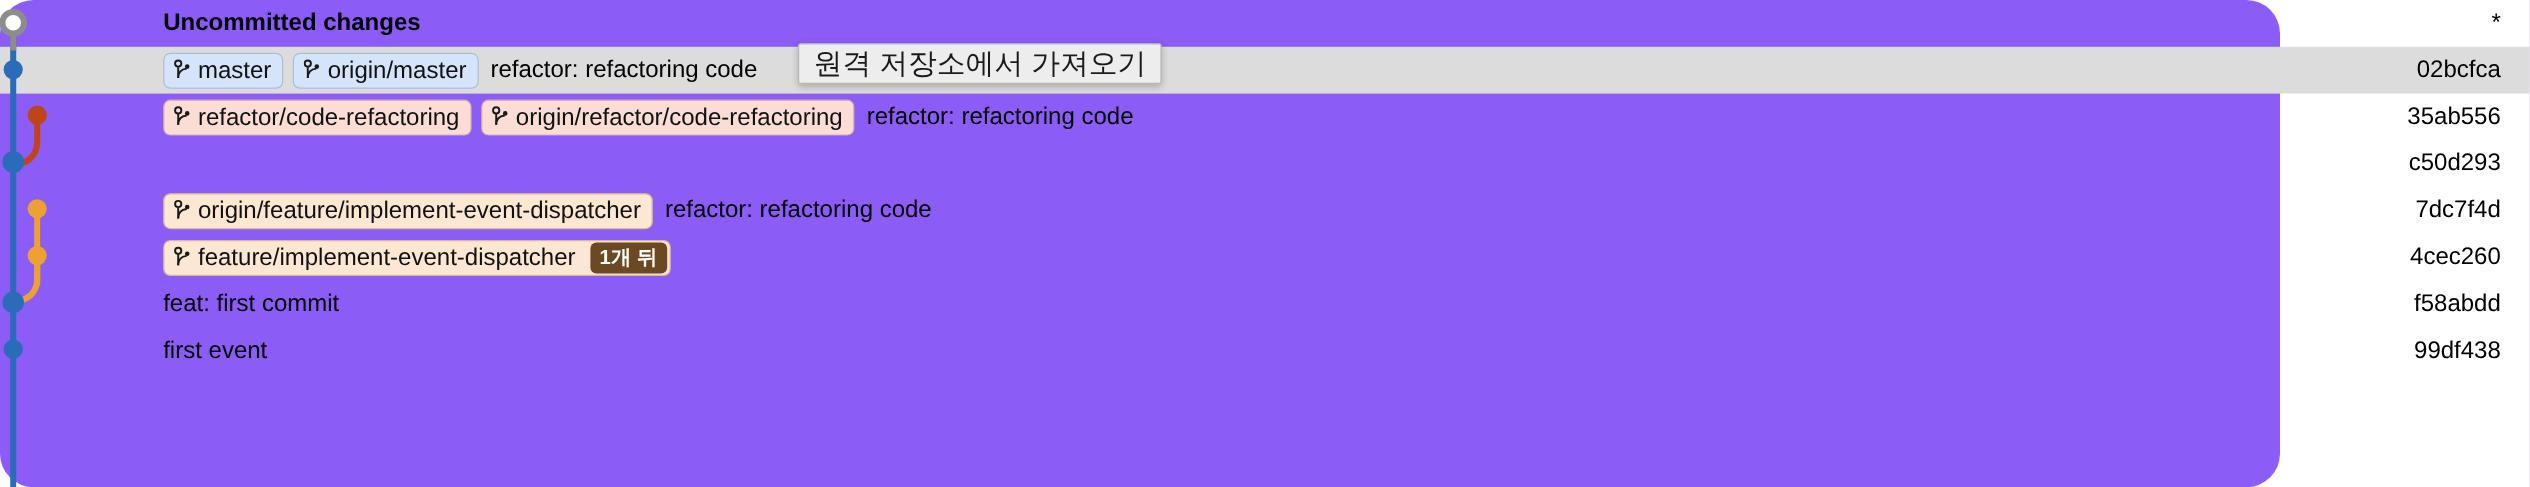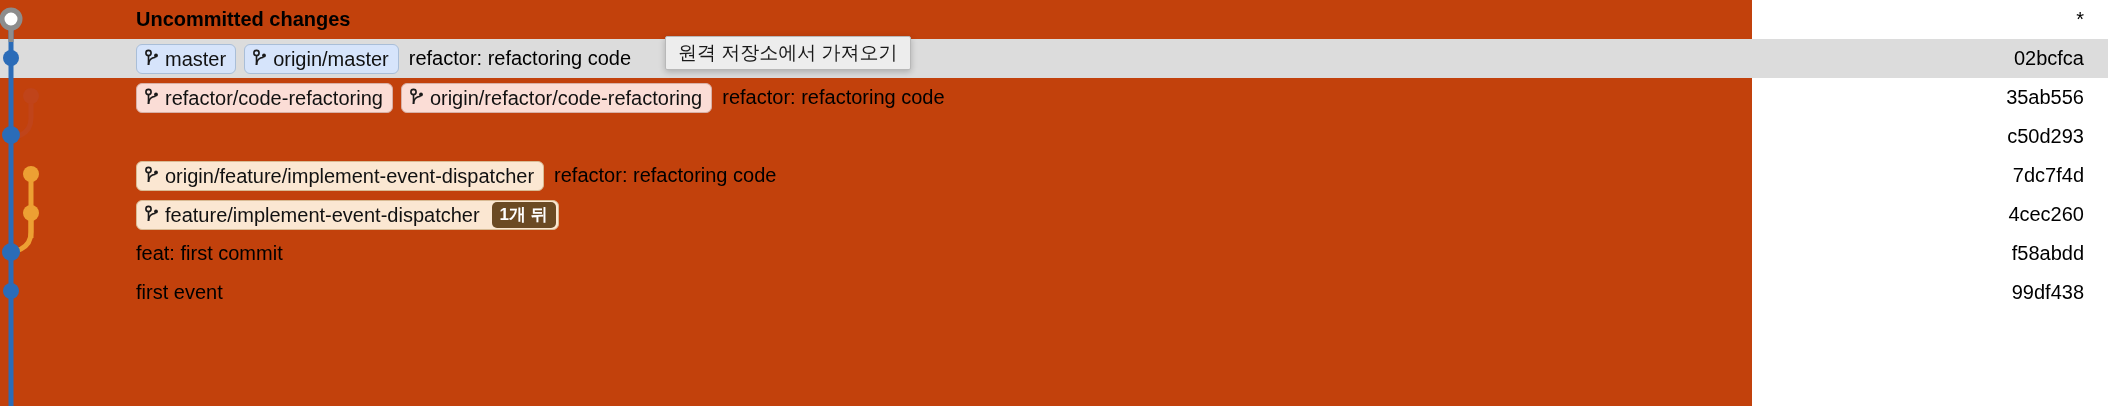--- a/index.html
+++ b/index.html
@@ -6,23 +6,24 @@
   html, body {
     margin: 0; padding: 0;
     width: 2108px; height: 406px;
     background: #ffffff;
     font-family: "Liberation Sans", "DejaVu Sans", sans-serif;
     overflow: hidden;
   }
 
   .log-view {
     position: relative;
-    width: 1752px;
+    width: 1900px;
     height: 406px;
-    background: #c2410c;
+    background: #8b5cf6;
+    border-radius: 28px;
   }
 
   
   .graph-rail {
     position: absolute;
     left: 0; top: 0;
     width: 46px; height: 406px;
     pointer-events: none;
     z-index: 3;
   }
@@ -114,21 +115,21 @@
     position: absolute;
     left: 665px;
     top: 36px;
     height: 34px;
     display: flex;
     align-items: center;
     padding: 0 12px;
     background: #ededed;
     border: 1px solid #b8b8b8;
     border-radius: 2px;
-    font-size: 19px;
+    font-size: 24px;
     color: #1a1a1a;
     box-shadow: 0 2px 6px rgba(0,0,0,0.22);
     z-index: 40;
     white-space: nowrap;
   }
 </style>
 </head>
 <body>
 
 <div class="log-view">

